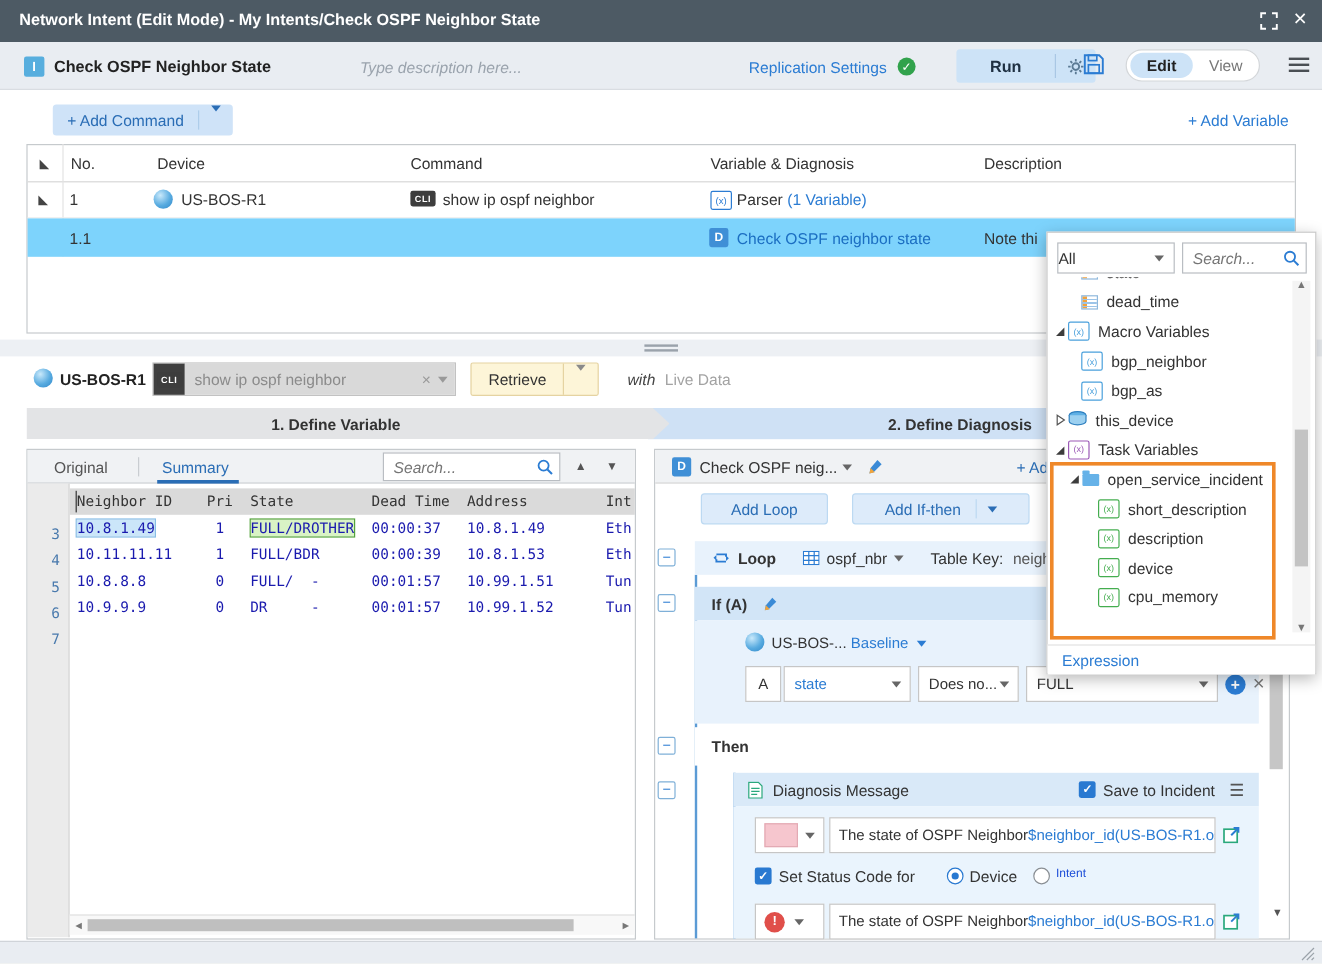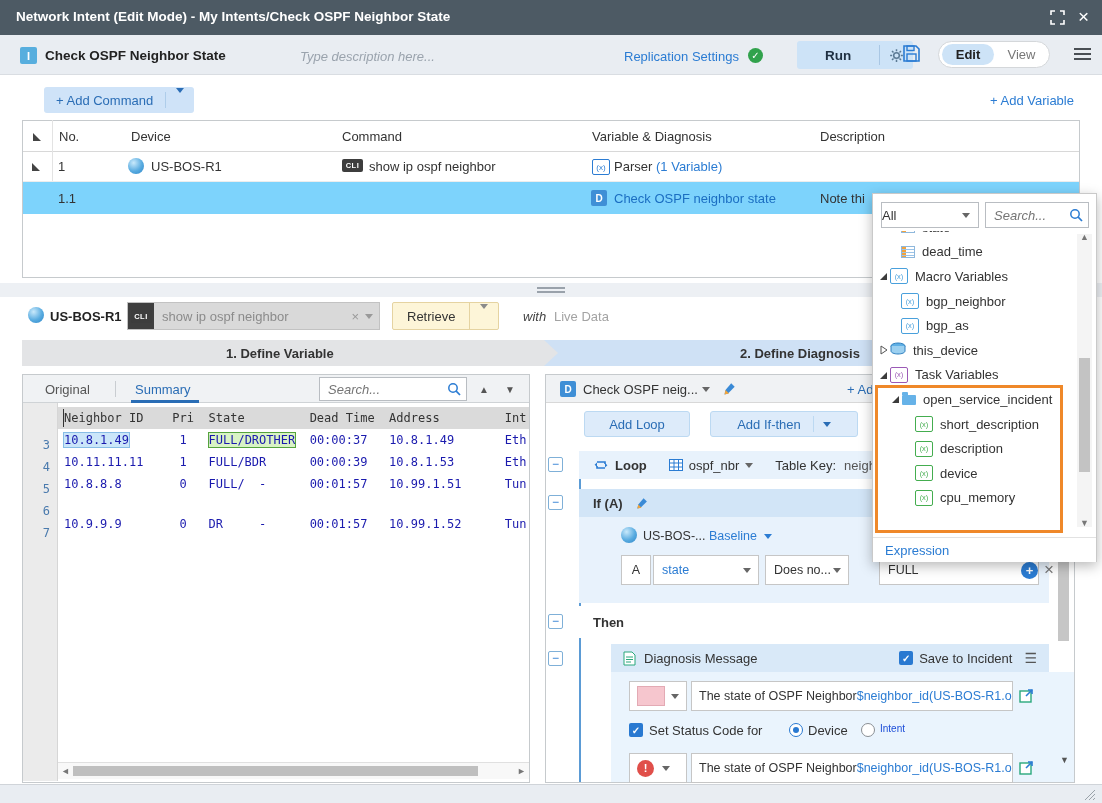--- a/index.html
+++ b/index.html
@@ -97,21 +97,21 @@
   .looprow{position:absolute;left:33px;top:76px;width:470px;height:28px;background:#e8f2fc;display:flex;align-items:center;font-size:13px;color:#333;}
   .ifhead{position:absolute;left:33px;top:114px;width:470px;height:28px;background:#d2e5f7;display:flex;align-items:center;}
   .ifbody{position:absolute;left:33px;top:142px;width:470px;height:86px;background:#e8f2fc;}
   .minus{position:absolute;width:15px;height:15px;background:#fff;border:1px solid #7fb0d8;color:#2b7cd3;font-size:12px;
          line-height:13px;text-align:center;box-sizing:border-box;border-radius:2px;}
   .field{position:absolute;height:30px;background:#fff;border:1px solid #c6c6c6;box-sizing:border-box;display:flex;
          align-items:center;font-size:12.5px;color:#333;}
   .dd{width:0;height:0;border-left:4px solid transparent;border-right:4px solid transparent;border-top:5px solid #666;}
   .thenrow{position:absolute;left:33px;top:231px;width:470px;height:32px;background:#fff;display:flex;align-items:center;}
   .dhead{position:absolute;left:65px;top:269px;width:438px;height:28px;background:#d9e9f8;display:flex;align-items:center;}
-  .dbody{position:absolute;left:65px;top:297px;width:438px;height:110px;background:#eaf4fd;padding-left:25px;}
+  .dbody{position:absolute;left:65px;top:297px;width:438px;height:110px;background:#eaf4fd;}
   .cb{width:14px;height:14px;background:#2979d1;border-radius:2px;color:#fff;font-size:10px;font-weight:bold;
       display:flex;align-items:center;justify-content:center;}
   .radio{width:14px;height:14px;border:1px solid #8a8f94;border-radius:50%;box-sizing:border-box;background:#fff;}
   .radio.sel{border:1px solid #2979d1;position:relative;}
   .radio.sel::after{content:"";position:absolute;left:3px;top:3px;width:6px;height:6px;border-radius:50%;background:#2979d1;}
   .plus{width:17px;height:17px;border-radius:50%;background:#2b7cd3;color:#fff;font-size:13px;font-weight:bold;
         display:flex;align-items:center;justify-content:center;line-height:1;}
   .xgray{color:#777;font-size:17px;line-height:1;}
   .swatch{width:26px;height:18px;background:#f6c6ce;border:1px solid #e3aab4;}
   .redex{width:17px;height:17px;border-radius:50%;background:#e04f4a;color:#fff;font-size:11px;font-weight:bold;
@@ -291,21 +291,21 @@
         <span class="lnum" style="top: 79px;">5</span>
         <span class="lnum" style="top: 101px;">6</span>
         <span class="lnum" style="top: 123px;">7</span>
       </div>
     <div class="caret"></div>
     <div id="code-lines">
         <div class="codeline header" style="top: 32px;"><span>Neighbor ID    Pri  State         Dead Time  Address         Int</span></div>
         <div class="codeline" style="top: 54px;"><span class="hl-blue">10.8.1.49</span><span>       1   </span><span class="hl-green">FULL/DROTHER</span><span>  00:00:37   10.8.1.49       Eth</span></div>
         <div class="codeline" style="top: 76px;"><span>10.11.11.11     1   FULL/BDR      00:00:39   10.8.1.53       Eth</span></div>
         <div class="codeline" style="top: 98px;"><span>10.8.8.8        0   FULL/  -      00:01:57   10.99.1.51      Tun</span></div>
-        <div class="codeline" style="top: 120px; margin-top: 18px;"><span>10.9.9.9        0   DR     -      00:01:57   10.99.1.52      Tun</span></div>
+        <div class="codeline" style="top: 120px;"><span>10.9.9.9        0   DR     -      00:01:57   10.99.1.52      Tun</span></div>
       </div>
     <div class="hscroll">
       <span class="arr" style="left:3px;top:3px;">◄</span>
       <div class="hthumb"></div>
       <span class="arr" style="right:3px;top:3px;">►</span>
     </div>
   </div>
 
   <div class="abs rpanel">
     <div class="rphead">
@@ -372,21 +372,21 @@
 
       <div class="field" style="left:42px;top:38px;width:30px;justify-content:center;">A</div>
       <div class="field" style="left:74px;top:38px;width:106px;">
         <span style="margin-left:8px;color:#2b7cd3;">state</span>
         <span class="dd" style="margin-left:auto;margin-right:7px;"></span>
       </div>
       <div class="field" style="left:186px;top:38px;width:84px;">
         <span style="margin-left:8px;">Does no...</span>
         <span class="dd" style="margin-left:auto;margin-right:7px;"></span>
       </div>
-      <div class="field" style="left:276px;top:38px;width:160px;margin-left:24px;">
+      <div class="field" style="left:276px;top:38px;width:160px;">
         <span style="margin-left:8px;">FULL</span>
         <span class="dd" style="margin-left:auto;margin-right:7px;"></span>
       </div>
       <span class="plus" style="position:absolute;left:442px;top:45px;">+</span>
       <span class="xgray" style="position:absolute;left:465px;top:44px;">×</span>
     </div>
 
     <div class="minus" style="left:2px;top:239px;">−</div>
     <div class="thenrow">
       <span style="margin-left:14px;font-size:13px;font-weight:bold;color:#333;">Then</span>

